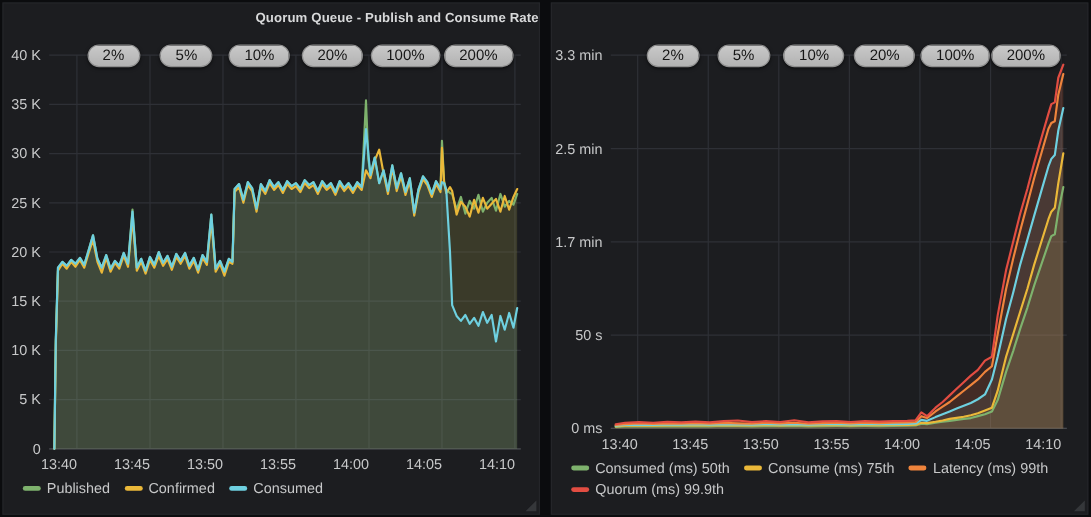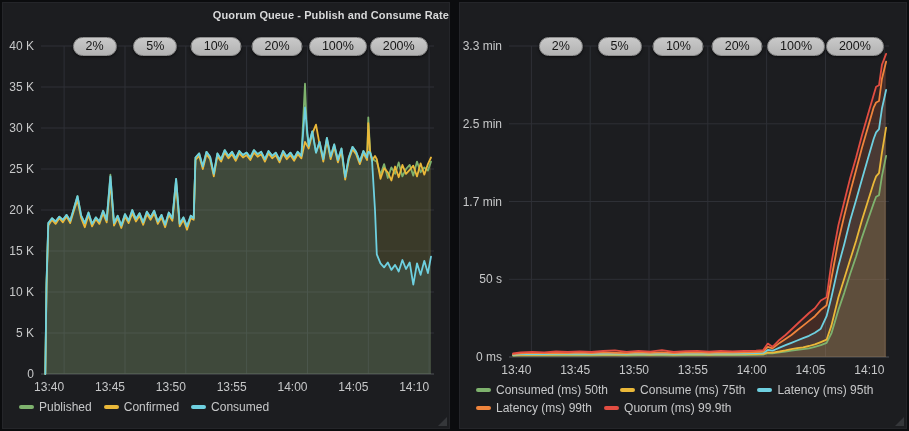--- a/index.html
+++ b/index.html
@@ -99,24 +99,20 @@
   <div class="legend" style="top: 380px;">
       <span class="legend-item">
         <span class="legend-dash" style="background: rgb(126, 178, 109);"></span>
         <span>Consumed (ms) 50th</span>
       </span>
       <span class="legend-item">
         <span class="legend-dash" style="background: rgb(234, 184, 57);"></span>
         <span>Consume (ms) 75th</span>
       </span>
       <span class="legend-item">
-        <span class="legend-dash" style="background: rgb(110, 208, 224);"></span>
-        <span>Latency (ms) 95th</span>
-      </span>
-      <span class="legend-item">
         <span class="legend-dash" style="background: rgb(239, 132, 60);"></span>
         <span>Latency (ms) 99th</span>
       </span>
       <span class="legend-item">
         <span class="legend-dash" style="background: rgb(226, 77, 66);"></span>
         <span>Quorum (ms) 99.9th</span>
       </span>
     </div>
   <div class="grip"></div>
 <svg width="380" height="311" style="left: 49px; top: 43px; overflow: visible;">

